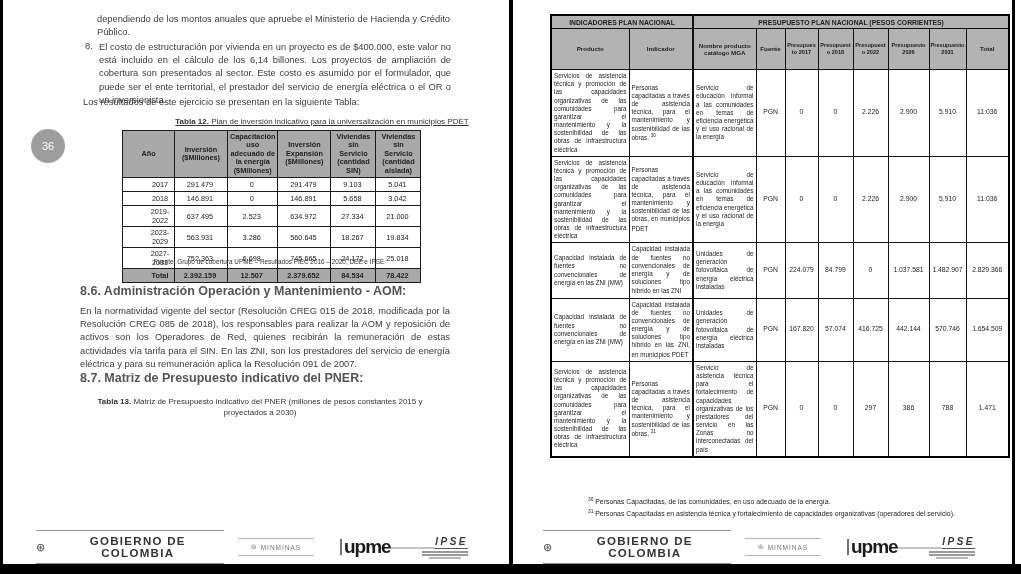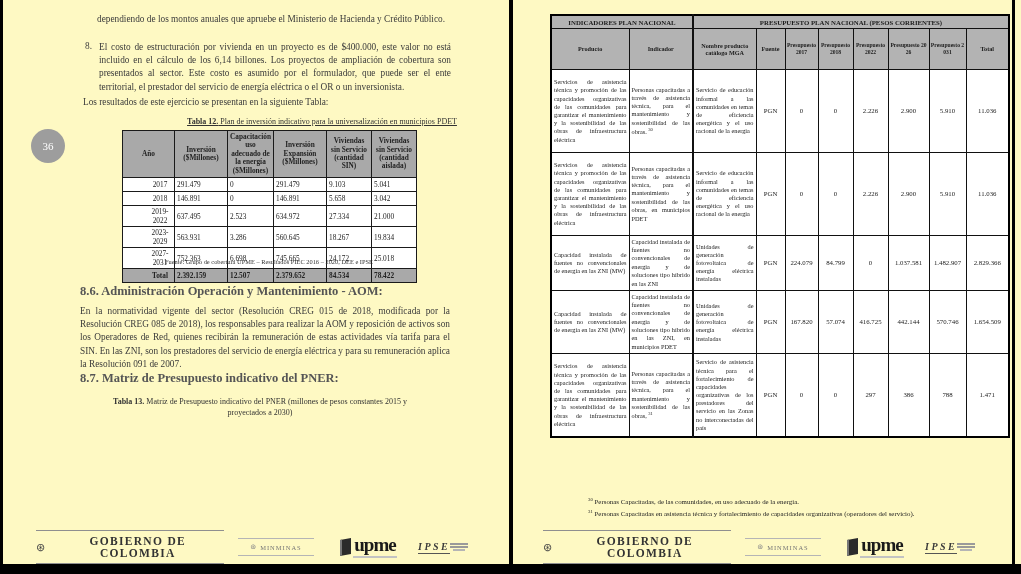--- a/index.html
+++ b/index.html
@@ -1,17 +1,17 @@
 <!DOCTYPE html>
 <html><head>
 <meta charset="utf-8">
 <style>
   html,body{margin:0;padding:0;background:#e9e9e9;}
-  .canvas{position:relative;width:1021px;height:574px;background:#fef9c3;overflow:hidden;
-          font-family:Liberation Serif, serif;color:#3b3b3b;}
+  .canvas{position:relative;width:1021px;height:574px;background:#ffffff;overflow:hidden;
+          font-family:Liberation Sans, sans-serif;color:#3b3b3b;}
   
   .edge{position:absolute;background:#000;}
   .edge-left{left:0;top:0;width:3px;height:574px;}
   .edge-right{left:1012px;top:0;width:3px;height:574px;}
   .edge-divider{left:509px;top:0;width:4px;height:574px;}
   .edge-bottom{left:0;top:564px;width:1021px;height:10px;}
 
   
   .para{position:absolute;font-size:9.3px;line-height:1.42;text-align:justify;color:#3b3b3b;}
   .p1{left:97px;top:13px;width:353px;}
@@ -23,21 +23,21 @@
 
   .t12cap{position:absolute;left:137px;top:117px;width:370px;text-align:center;font-size:8px;
           color:#333;text-decoration:underline;}
   .t12cap .bold{font-weight:bold;}
 
   table{border-collapse:collapse;}
   .t12{position:absolute;left:122px;top:130px;table-layout:fixed;}
   .t12 th,.t12 td{border:1.6px solid #1a1a1a;font-size:7.3px;padding:1px 2px;overflow:hidden;}
   .t12 thead th{background:#a9a9a9;height:44px;font-weight:bold;text-align:center;line-height:1.15;color:#222;}
   .t12 tbody td{height:11px;background:#fff;color:#222;}
-  .t12 td.num{text-align:left;padding-right:4px;}
+  .t12 td.num{text-align:center;padding-right:4px;}
   .t12 td.yr{text-align:center;padding-left:25px;}
   .t12 tr.total td{background:#a9a9a9;font-weight:bold;}
   .t12 tr.total td.yr{text-align:center;}
   .t12src{position:absolute;left:122px;top:258px;width:294px;text-align:center;font-size:6.4px;color:#333;}
 
   .h2{position:absolute;font-size:12.5px;font-weight:bold;color:#555;}
   .h86{left:80px;top:284px;}
   .h87{left:80px;top:371px;}
   .body86{left:80px;top:305px;width:370px;}
   .t13cap{position:absolute;left:95px;top:396px;width:330px;text-align:center;font-size:8px;color:#333;line-height:1.4;}
@@ -69,24 +69,24 @@
        padding:4px 0;text-align:center;font-weight:bold;font-size:11.5px;letter-spacing:1.3px;color:#333;
        display:flex;align-items:center;justify-content:center;gap:5px;}
   .crest{font-size:11px;font-weight:normal;color:#444;}
   .minm{width:76px;margin-left:14px;border-top:1px solid #b5b5b5;border-bottom:1px solid #b5b5b5;
         padding:4px 0;text-align:center;font-size:6.5px;letter-spacing:1px;color:#777;
         display:flex;align-items:center;justify-content:center;gap:3px;}
   .crest2{font-size:7px;color:#888;}
   .upme{width:66px;margin-left:26px;display:flex;align-items:center;gap:2px;}
   .upme-ic{display:inline-block;width:9px;height:16px;background:#2b2b2b;transform:skewY(-10deg);
            border-left:2px solid #777;}
-  .upme-wrap{display:flex;flex-direction:column;align-items:center;}
+  .upme-wrap{display:flex;align-items:center;}
   .upme-t{font-weight:bold;font-size:19px;color:#1a1a1a;letter-spacing:-1px;line-height:0.9;}
   .upme-sub{width:44px;height:2px;background:#c3c3c3;margin-top:2px;}
-  .ipse{width:50px;margin-left:12px;display:flex;flex-direction:row;align-items:flex-start;}
+  .ipse{width:50px;margin-left:12px;display:flex;flex-direction:column;align-items:flex-end;}
   .ipse-t{font-style:italic;font-weight:bold;font-size:10px;letter-spacing:2.5px;color:#3a3a3a;
           border-bottom:1px solid #555;padding-bottom:1px;}
   .ipse-sub{width:46px;margin-top:2px;}
   .ipse-sub i{display:block;height:2px;background:#9a9a9a;margin-bottom:1px;}
   .ipse-sub i:last-child{width:70%;margin:0 auto;background:#b5b5b5;}
 </style>
 </head>
 <body>
 
 <div class="canvas">

